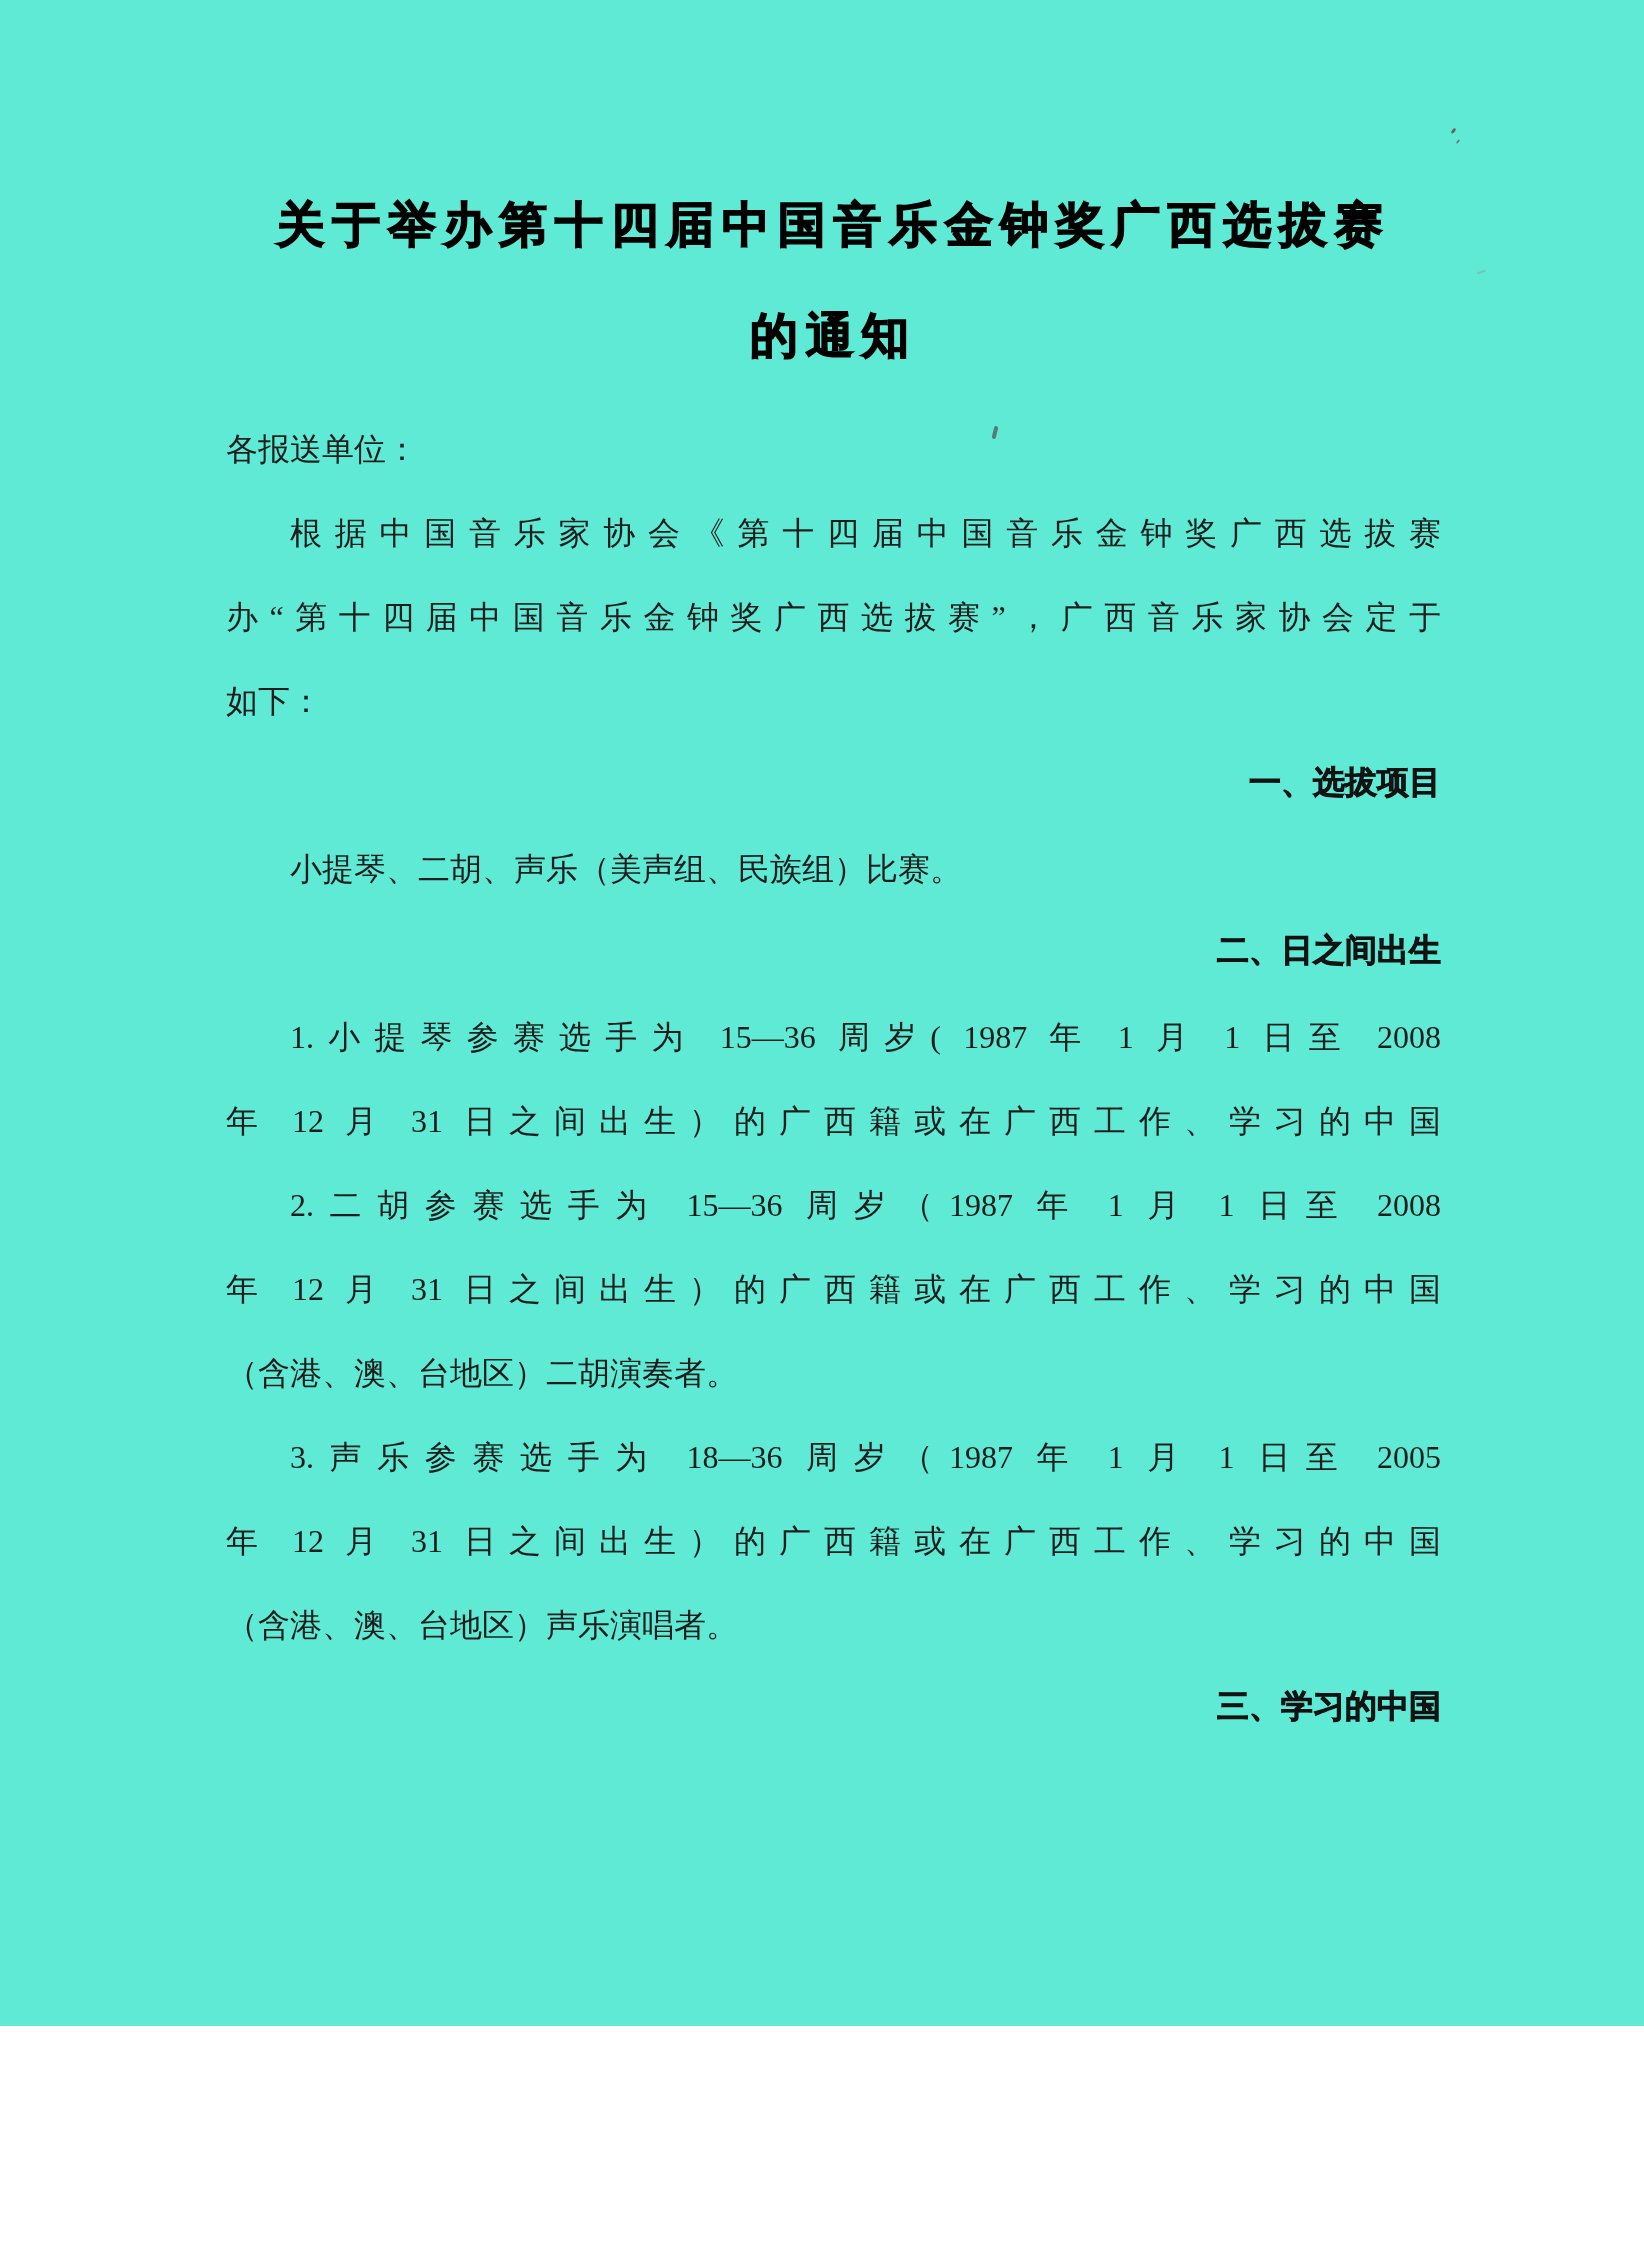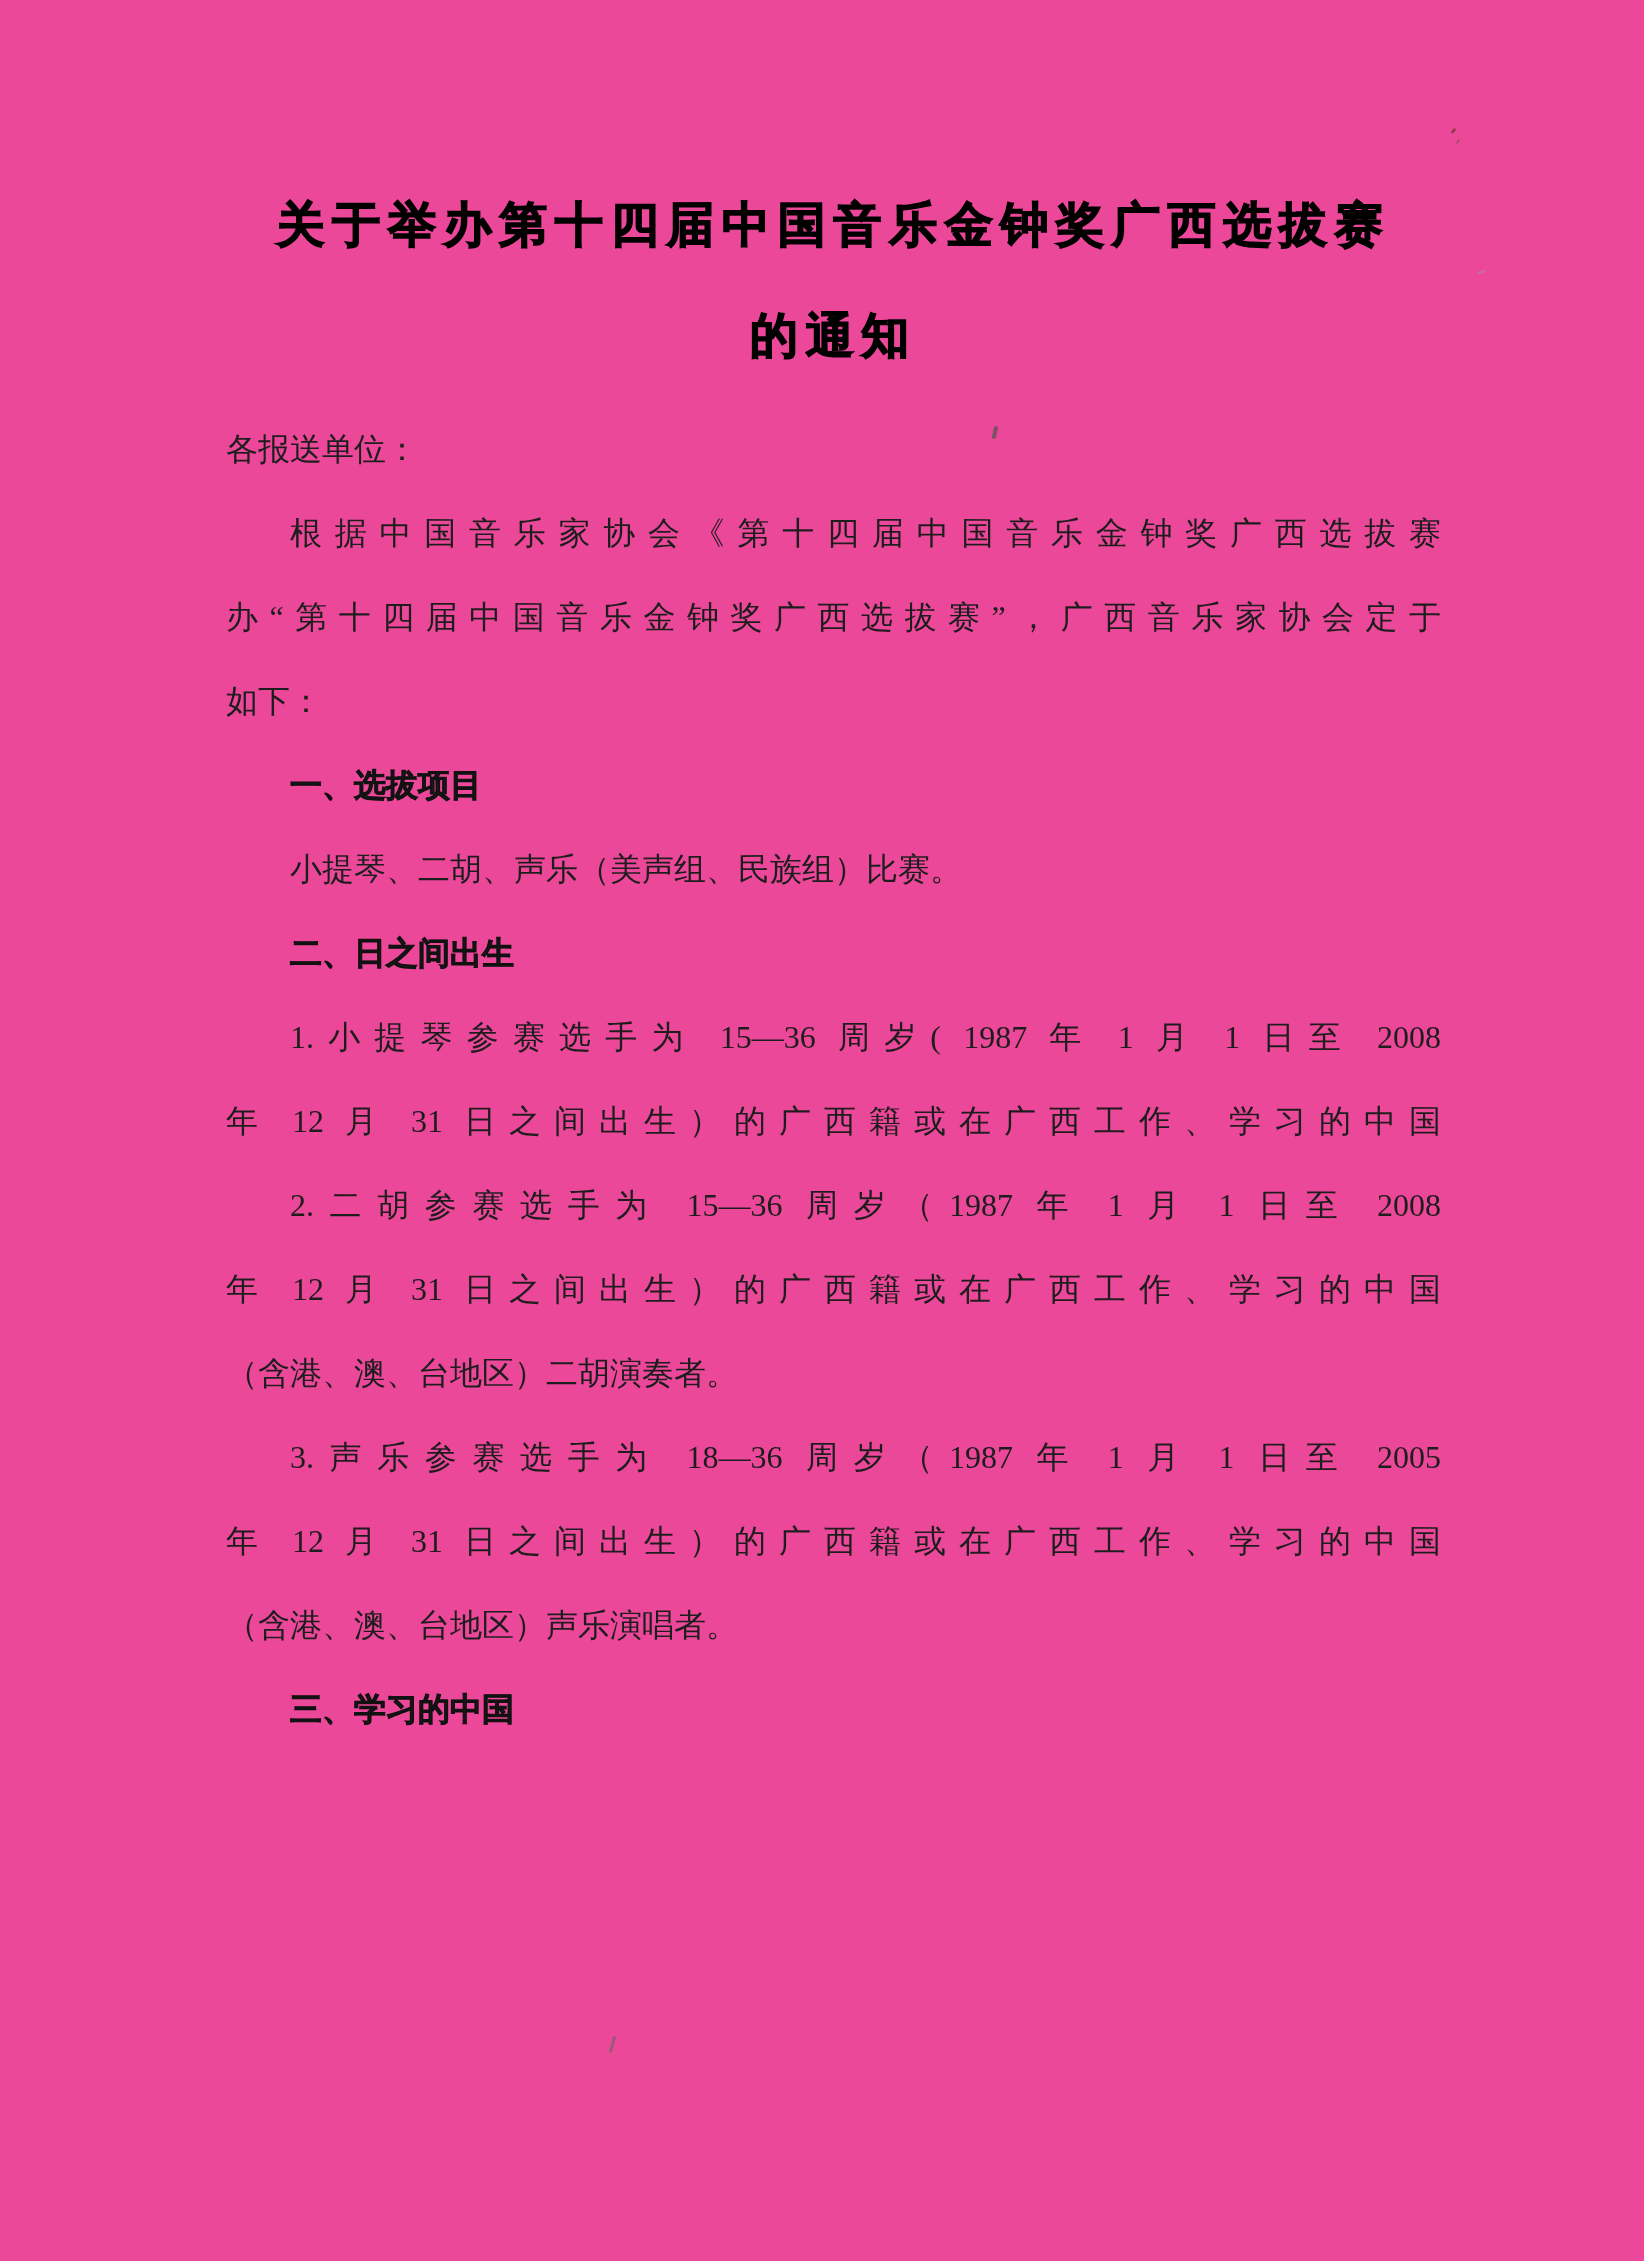--- a/index.html
+++ b/index.html
@@ -1,20 +1,20 @@
 <!DOCTYPE html>
 <html style="font-size:10.3px"><head>
 <meta charset="utf-8">
 <style>
   html,body{margin:0;padding:0;}
   .page{
     position:relative;
     width:1644px;
-    height:2261px;
-    background:#ec4899;
+    height:2026px;
+    background:#5eead4;
     overflow:hidden;
     font-family:"Liberation Serif","DejaVu Serif",serif;
     color:#1d1d1d;
   }
   .doc{
     position:absolute;
     left:226px;
     top:0;
     width:1215px;
     padding-top:169px;
@@ -39,21 +39,22 @@
     text-align:left;
   }
   .fill{
     white-space:normal;
     text-align:justify;
     text-align-last:justify;
   }
   .ind{ text-indent:2em; }
   .hd{
     font-weight:bold;
-    font-family:Liberation Serif, serif;
+    font-family:Liberation Mono, monospace;
+    text-align:right;
     -webkit-text-stroke:0.8px #111;
   }
   
   .speck{position:absolute;pointer-events:none;}
   .s1{
     left:1452px;top:128px;width:3.2px;height:5.8px;
     background:#7a3b3b;border-radius:50%;
     transform:rotate(40deg);
     box-shadow:10.3px 5.2px 0 -0.6px #8a5050;
     opacity:.8;

